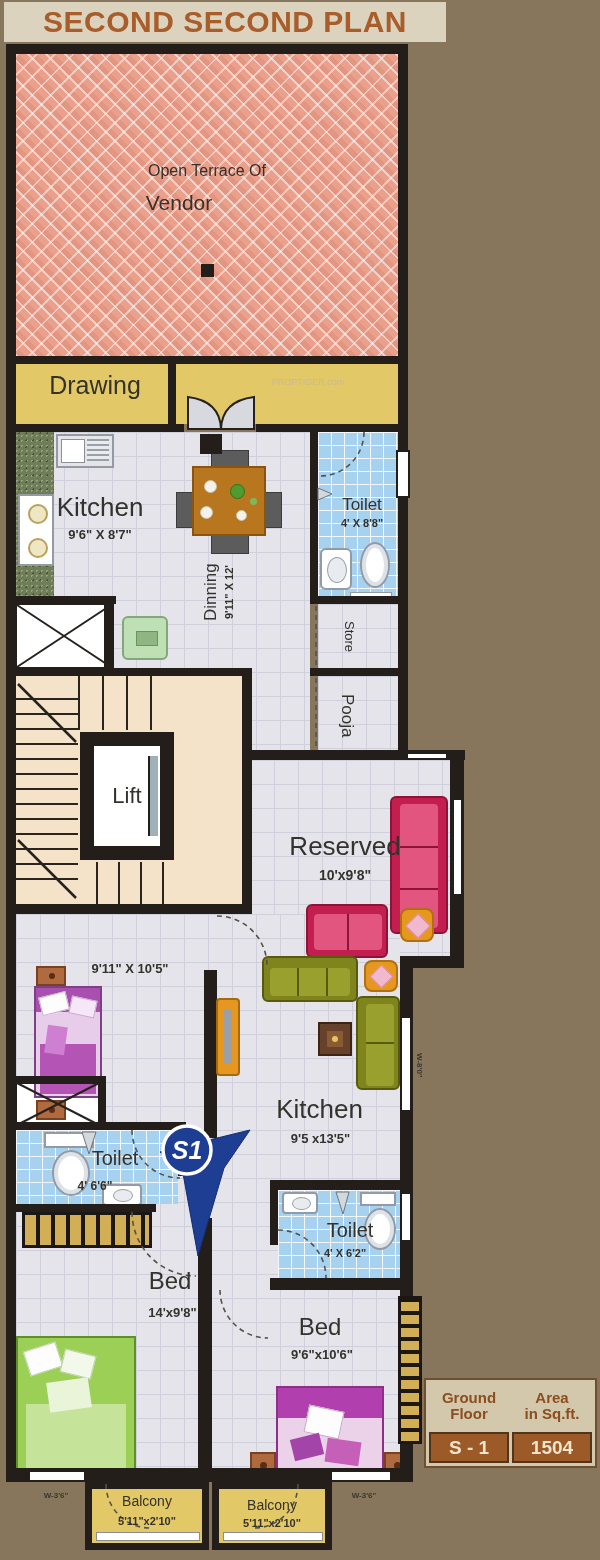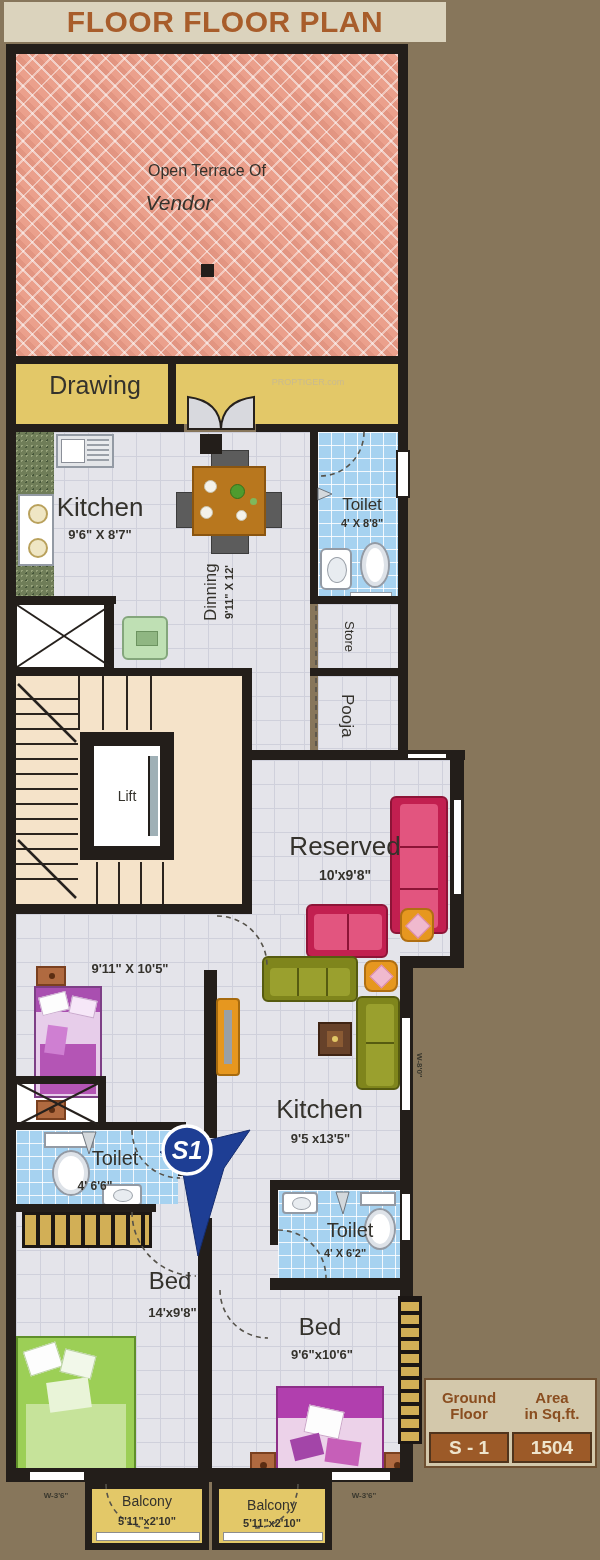--- a/index.html
+++ b/index.html
@@ -207,21 +207,21 @@
   <div class="wall" style="left:178px;top:1130px;width:8px;height:46px;"></div>
   <div class="wall" style="left:6px;top:1204px;width:150px;height:8px;"></div>
   <div class="wall" style="left:198px;top:1218px;width:14px;height:264px;"></div>
   <div class="wall" style="left:270px;top:1180px;width:143px;height:10px;"></div>
   <div class="wall" style="left:270px;top:1190px;width:8px;height:55px;"></div>
   <div class="wall" style="left:270px;top:1278px;width:143px;height:12px;"></div>
   <div class="wall" style="left:6px;top:1468px;width:407px;height:14px;"></div>
 
   <div class="wall" style="left:80px;top:732px;width:94px;height:128px;"></div>
   <div class="a" style="left:94px;top:746px;width:66px;height:100px;background:#fff;display:flex;align-items:center;justify-content:center;">
-    <span class="lbl" style="position:static;font-size:14px;">Lift</span>
+    <span class="lbl" style="position:static;font-size:22px;">Lift</span>
   </div>
   <div class="a" style="left:148px;top:756px;width:10px;height:80px;background:#9fb0b6;border-left:2px solid #231e1a;box-sizing:border-box;"></div>
 
   <div class="a" style="left:216px;top:998px;width:24px;height:78px;background:#e6971f;border:2px solid #a66a0e;border-radius:4px;box-sizing:border-box;">
     <div class="a" style="left:6px;top:10px;width:8px;height:54px;background:#9aa0a6;"></div>
   </div>
 
   <div class="slatsv" style="left:22px;top:1212px;width:130px;height:36px;"></div>
   <div class="slatsh" style="left:398px;top:1296px;width:24px;height:148px;"></div>
 
@@ -279,21 +279,21 @@
     </g>
 
     <g>
       <polygon points="250,1130 160,1152 182,1168 198,1256 224,1168" fill="#1e3e94" stroke="#142c6e" stroke-width="1"></polygon>
       <circle cx="187" cy="1150" r="24" fill="#1e3e94" stroke="#ffffff" stroke-width="3.5"></circle>
       <text x="187" y="1159" text-anchor="middle" font-family="Liberation Sans, sans-serif" font-size="25" font-weight="bold" font-style="italic" fill="#ffffff">S1</text>
     </g>
   </svg>
 
   <div class="lbl" style="left:16px;top:163px;width:382px;font-size:16px;">Open Terrace Of</div>
-  <div class="lbl" style="left:16px;top:192px;width:326px;font-size:21px;font-style:italic;">Vendor</div>
+  <div class="lbl" style="left:16px;top:192px;width:326px;font-size:21px;">Vendor</div>
 
   <div class="lbl" style="left:30px;top:372px;width:130px;font-size:25px;">Drawing</div>
   <div class="lbl" style="left:258px;top:378px;width:100px;font-size:9px;color:#c9ba8f;">PROPTIGER.com</div>
 
   <div class="lbl" style="left:40px;top:494px;width:120px;font-size:26px;">Kitchen</div>
   <div class="lbl dims" style="left:45px;top:528px;width:110px;font-size:13px;">9'6" X 8'7"</div>
 
   <div class="lbl vup" style="left:202px;top:542px;height:100px;font-size:17px;">Dinning</div>
   <div class="lbl vup dims" style="left:224px;top:545px;height:95px;font-size:11px;">9'11" X 12'</div>
 
@@ -326,21 +326,21 @@
   <div class="lbl" style="left:90px;top:1494px;width:114px;font-size:14px;">Balcony</div>
   <div class="lbl dims" style="left:90px;top:1516px;width:114px;font-size:11px;">5'11"x2'10"</div>
   <div class="lbl" style="left:216px;top:1498px;width:112px;font-size:14px;">Balcony</div>
   <div class="lbl dims" style="left:216px;top:1518px;width:112px;font-size:11px;">5'11"x2'10"</div>
 
   <div class="lbl dims" style="left:28px;top:1492px;width:56px;font-size:8px;color:#3a382e;">W-3'6"</div>
   <div class="lbl dims" style="left:336px;top:1492px;width:56px;font-size:8px;color:#3a382e;">W-3'6"</div>
   <div class="lbl dims vtext" style="left:415px;top:1030px;height:70px;font-size:8px;color:#3a382e;">W-8'0"</div>
 
   <div class="titlebar">
-    <span>FLOOR FLOOR PLAN</span>
+    <span>SECOND SECOND PLAN</span>
   </div>
 
   <div class="sumtab">
     <div class="hc">
       <span>Ground</span>
       <span>Floor</span>
     </div>
     <div class="hc">
       <span>Area</span>
       <span>in Sq.ft.</span>

